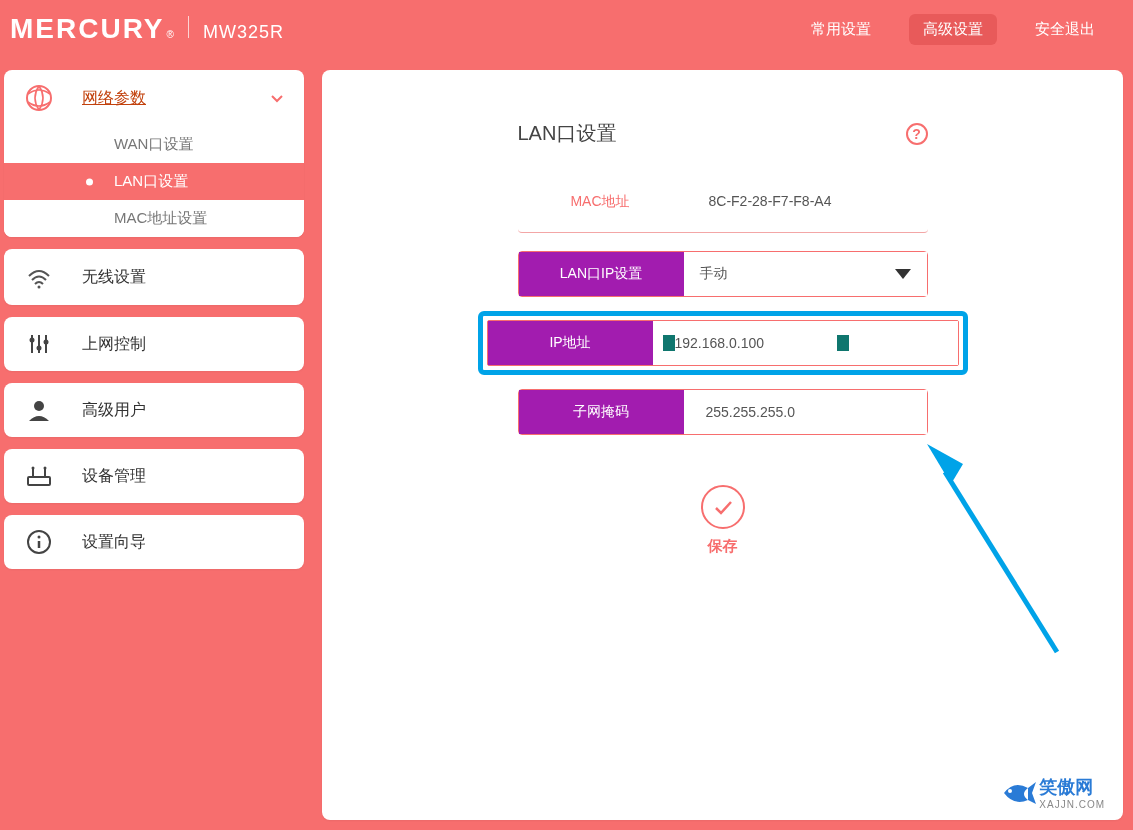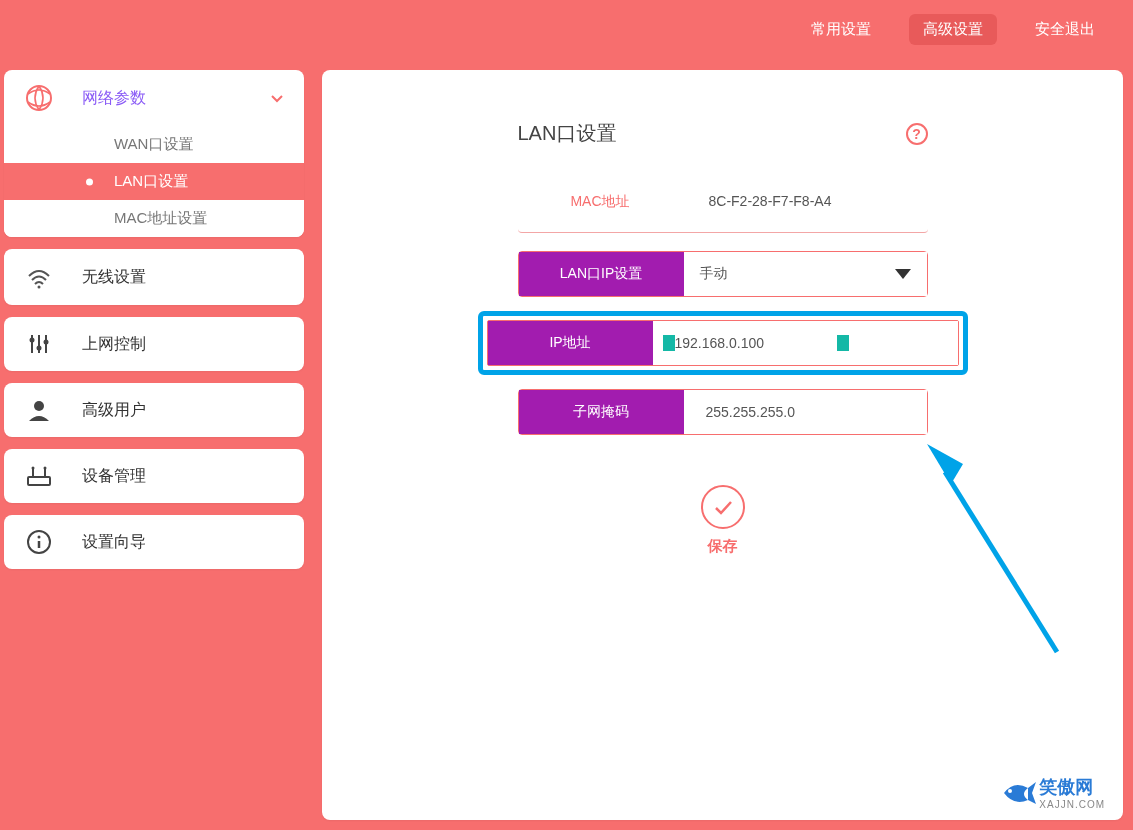--- a/index.html
+++ b/index.html
@@ -16,21 +16,21 @@
     .nav-item { color: #fff; font-size: 15px; padding: 6px 14px; cursor: pointer; }
     .nav-item.active { background: #e85a5a; border-radius: 6px; }
 
     
     .layout { display: flex; gap: 18px; padding: 12px 10px 10px 4px; height: calc(100% - 58px); }
     .sidebar { width: 300px; display: flex; flex-direction: column; gap: 12px; }
     .menu-card { background: #fff; border-radius: 8px; overflow: hidden; box-shadow: 0 1px 2px rgba(0,0,0,0.05); }
     .menu-header { display: flex; align-items: center; padding: 14px 18px; cursor: pointer; }
     .menu-icon-wrap { width: 34px; display: flex; align-items: center; justify-content: center; margin-right: 26px; }
     .menu-label { font-size: 16px; color: #333; }
-    .menu-label.accent { color: #8b5cf6; }
+    .menu-label.accent { color: #c2410c; text-decoration: underline; }
     .chevron { margin-left: auto; }
 
     .submenu { background: #fff; }
     .submenu-item { padding: 9px 18px 9px 110px; font-size: 15px; color: #777; cursor: pointer; position: relative; }
     .submenu-item.active { background: #f76e6e; color: #fff; border-radius: 0; }
     .submenu-item.active::before { content: ""; position: absolute; left: 82px; top: 50%; transform: translateY(-50%); width: 7px; height: 7px; background: #fff; border-radius: 50%; }
 
     
     .content { flex: 1; background: #fff; border-radius: 8px; padding: 50px 60px 30px 60px; position: relative; box-shadow: 0 1px 2px rgba(0,0,0,0.05); }
     .content-header { display: flex; align-items: center; width: 410px; margin: 0 auto 46px auto; }
@@ -44,21 +44,21 @@
     .row-plain .field-value { color: #555; padding-left: 26px; }
     .field-label { width: 165px; display: flex; align-items: center; justify-content: center; font-size: 14px; }
     .field-value { flex: 1; display: flex; align-items: center; font-size: 14px; padding: 0 16px; }
 
     .row-boxed { border: 1px solid #f76e6e; }
     .row-boxed .field-label { background: #a21caf; color: #fff; }
     .row-boxed .field-value { background: #fff; color: #555; position: relative; }
     .triangle-down { position: absolute; right: 16px; top: 50%; transform: translateY(-50%); width: 0; height: 0; border-left: 8px solid transparent; border-right: 8px solid transparent; border-top: 10px solid #333; }
 
     .row-input input { width: 100%; height: 100%; border: none; outline: none; font-size: 14px; padding: 0; color: #555; }
-    .row-input .input-cell { background: #14b8a6; padding: 0 12px; margin: 4px 4px 4px 0; display:flex; align-items:center; width: 186px; }
+    .row-input .input-cell { background: #0f766e; padding: 0 12px; margin: 4px 4px 4px 0; display:flex; align-items:center; width: 186px; }
     .row-input.netmask .input-cell { background: #fff; }
 
     .highlight-wrap { border: 5px solid #00a3e8; border-radius: 6px; padding: 4px; margin: -4px -40px; width: calc(100% + 80px); }
     .highlight-wrap .row-boxed { border-radius: 2px; }
 
     .save-area { margin-top: 32px; display: flex; flex-direction: column; align-items: center; gap: 8px; cursor: pointer; font-weight: bold; }
     .save-circle { width: 44px; height: 44px; border: 2px solid #f76e6e; border-radius: 50%; display: flex; align-items: center; justify-content: center; }
     .save-label { color: #f76e6e; font-size: 15px; }
 
     
@@ -68,20 +68,26 @@
     .watermark { position: absolute; right: 18px; bottom: 10px; display: flex; align-items: center; gap: 1px; color: #2a7bd6; }
     .watermark-text { font-size: 18px; font-weight: 700; }
     .watermark-sub { font-size: 10px; color: #888; display: block; letter-spacing: 1px; }
 
     svg { display: block; }
   </style>
 </head>
 <body>
 
 <div class="header">
+  <div class="brand">
+    <span class="brand-name">MERCURY</span>
+    <span class="brand-reg">®</span>
+    <span class="brand-sep"></span>
+    <span class="brand-model">MW325R</span>
+  </div>
   <div class="header-nav">
     <span class="nav-item">常用设置</span>
     <span class="nav-item active">高级设置</span>
     <span class="nav-item">安全退出</span>
   </div>
 </div>
 
 <div class="layout">
 
   <div class="sidebar">

